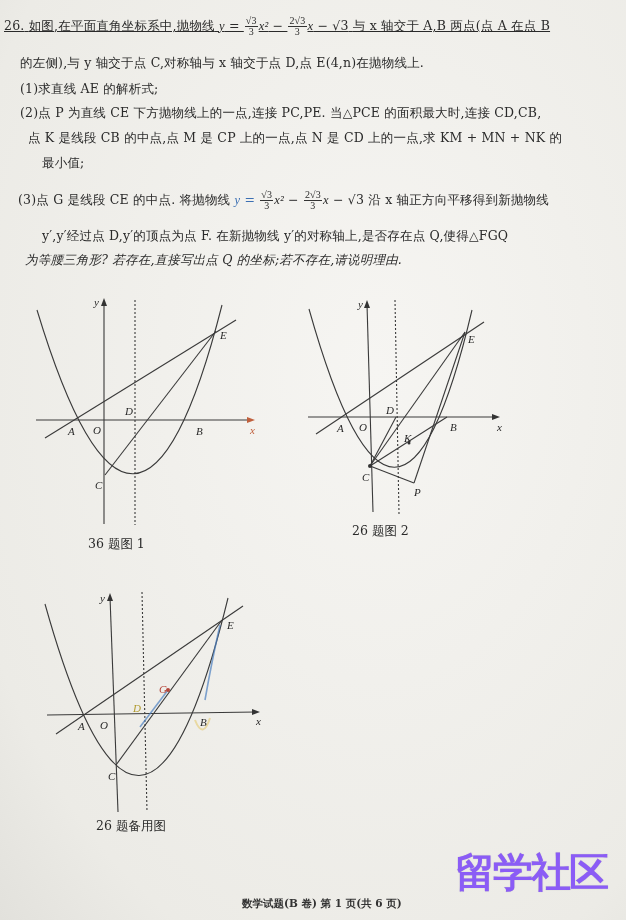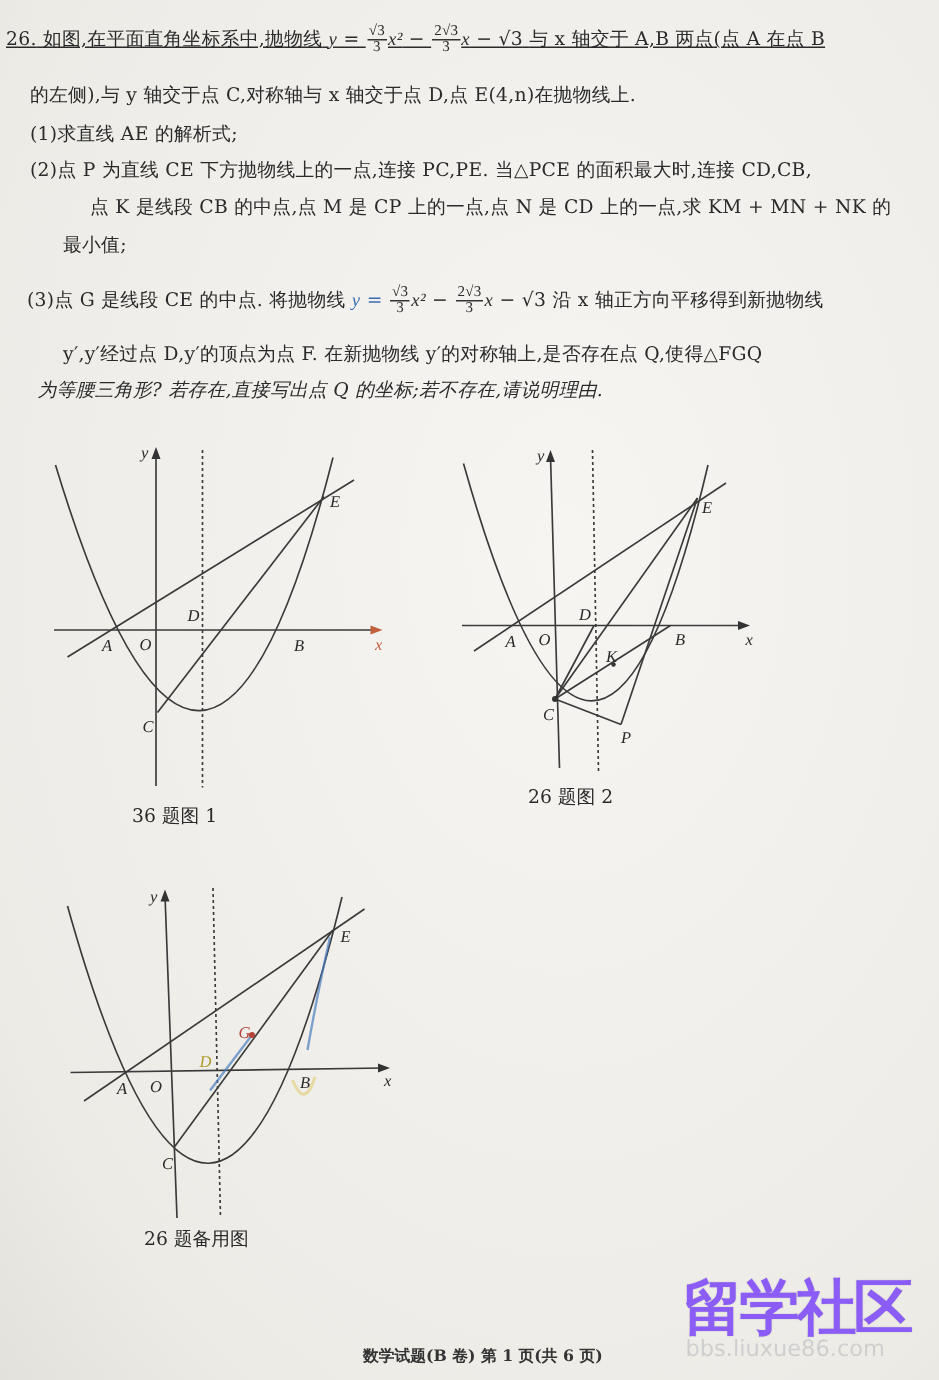--- a/index.html
+++ b/index.html
@@ -37,21 +37,21 @@
   <span>26.</span>
   <span>如图,在平面直角坐标系中,抛物线</span>
   <span class="it">y</span><span> = </span>
   <span class="frac"><span class="num">√3</span><span class="den">3</span></span><span class="it">x²</span><span> − </span>
   <span class="frac"><span class="num">2√3</span><span class="den">3</span></span><span class="it">x</span><span> − √3</span>
   <span>与 x 轴交于 A,B 两点(点 A 在点 B</span>
 </div>
 <div class="line" style="left:20px; top:55px;">的左侧),与 y 轴交于点 C,对称轴与 x 轴交于点 D,点 E(4,n)在抛物线上.</div>
 <div class="line" style="left:20px; top:81px;">(1)求直线 AE 的解析式;</div>
 <div class="line" style="left:20px; top:105px;">(2)点 P 为直线 CE 下方抛物线上的一点,连接 PC,PE. 当△PCE 的面积最大时,连接 CD,CB,</div>
-<div class="line" style="left:60px; top:130px;">点 K 是线段 CB 的中点,点 M 是 CP 上的一点,点 N 是 CD 上的一点,求 KM + MN + NK 的</div>
+<div class="line" style="left:28px; top:130px;">点 K 是线段 CB 的中点,点 M 是 CP 上的一点,点 N 是 CD 上的一点,求 KM + MN + NK 的</div>
 <div class="line" style="left:42px; top:155px;">最小值;</div>
 
 <div class="line" style="left:18px; top:190px;">
   <span>(3)点 G 是线段 CE 的中点. 将抛物线</span>
   <span class="blue"><span class="it">y</span><span> = </span></span>
   <span class="frac"><span class="num">√3</span><span class="den">3</span></span><span class="it">x²</span><span> − </span>
   <span class="frac"><span class="num">2√3</span><span class="den">3</span></span><span class="it">x</span><span> − √3</span>
   <span>沿 x 轴正方向平移得到新抛物线</span>
 </div>
 <div class="line" style="left:42px; top:228px;">y′,y′经过点 D,y′的顶点为点 F. 在新抛物线 y′的对称轴上,是否存在点 Q,使得△FGQ</div>
@@ -138,14 +138,13 @@
 <div class="line it red" style="left:159px;top:681px;font-size:11px">G</div>
 <div class="line it" style="left:200px;top:714px;font-size:11px">B</div>
 <div class="line it" style="left:108px;top:768px;font-size:11px">C</div>
 <div class="line it" style="left:227px;top:617px;font-size:11px">E</div>
 <div class="caption" style="left:96px;top:818px">26 题备用图</div>
 
 <div class="footer">数学试题(B 卷) 第 1 页(共 6 页)</div>
 
 <div class="watermark">
   <div class="wm-big">留学社区</div>
-  <div class="wm-small">bbs.liuxue86.com</div>
 </div>
 
 </body></html>

